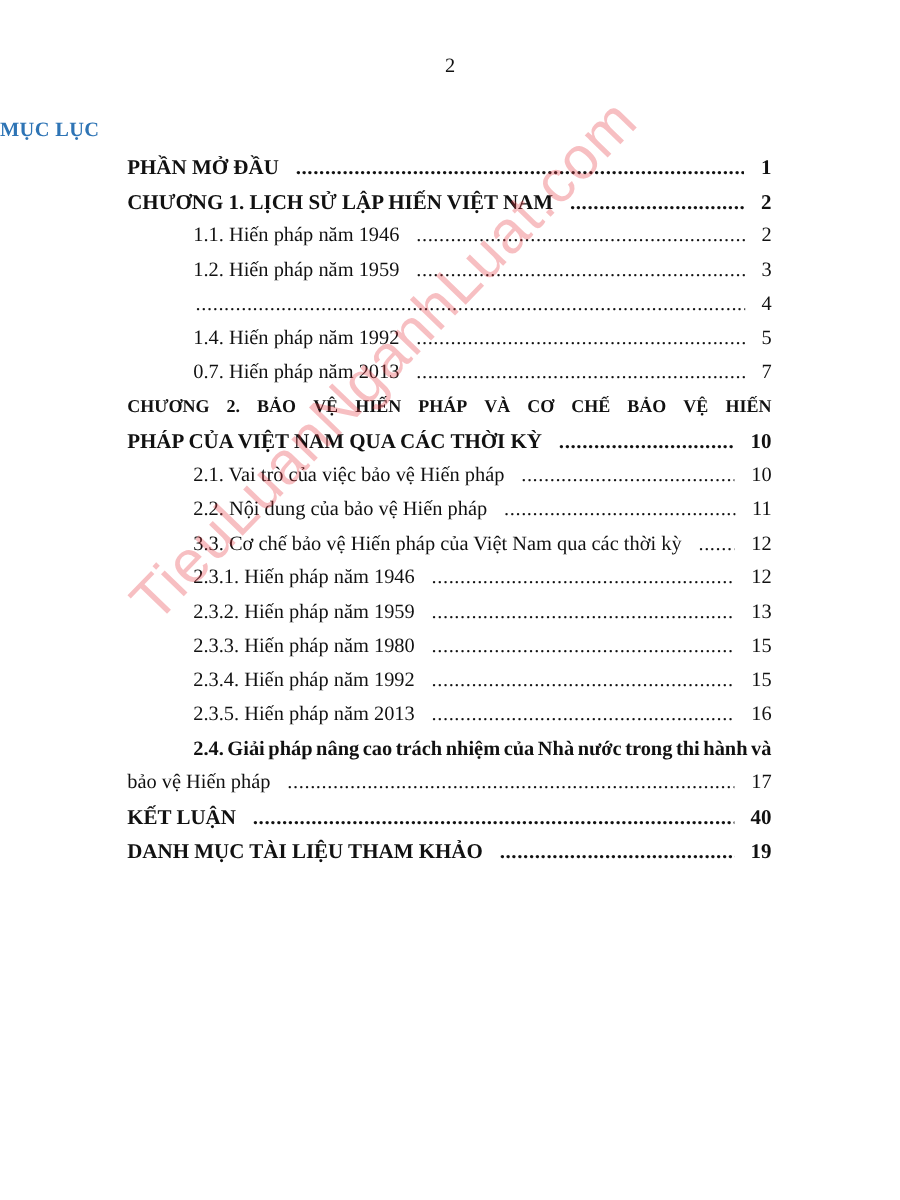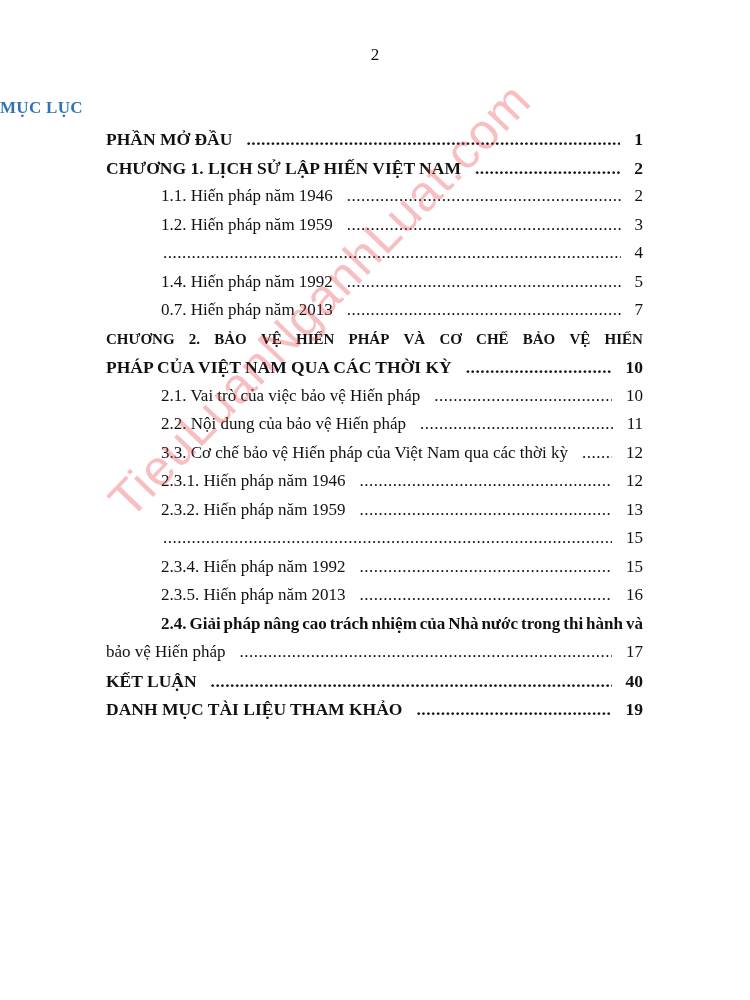--- a/index.html
+++ b/index.html
@@ -140,20 +140,21 @@
     <span class="label">2.3.1. Hiến pháp năm 1946</span>
     <span class="dots"></span>
     <span class="page">12</span>
   </div>
   <div class="row l2">
     <span class="label">2.3.2. Hiến pháp năm 1959</span>
     <span class="dots"></span>
     <span class="page">13</span>
   </div>
   <div class="row l2">
+    <span class="label">2.3.3. Hiến pháp năm 1980</span>
     <span class="dots"></span>
     <span class="page">15</span>
   </div>
   <div class="row l2">
     <span class="label">2.3.4. Hiến pháp năm 1992</span>
     <span class="dots"></span>
     <span class="page">15</span>
   </div>
   <div class="row l2">
     <span class="label">2.3.5. Hiến pháp năm 2013</span>

